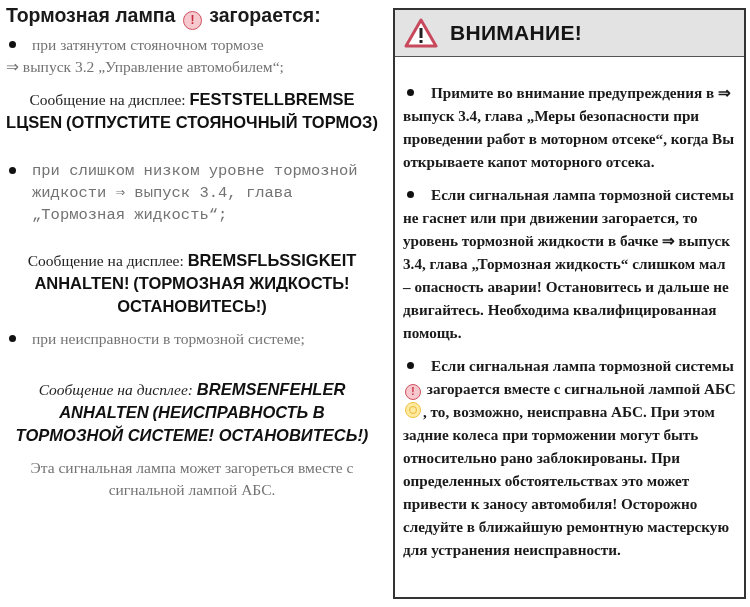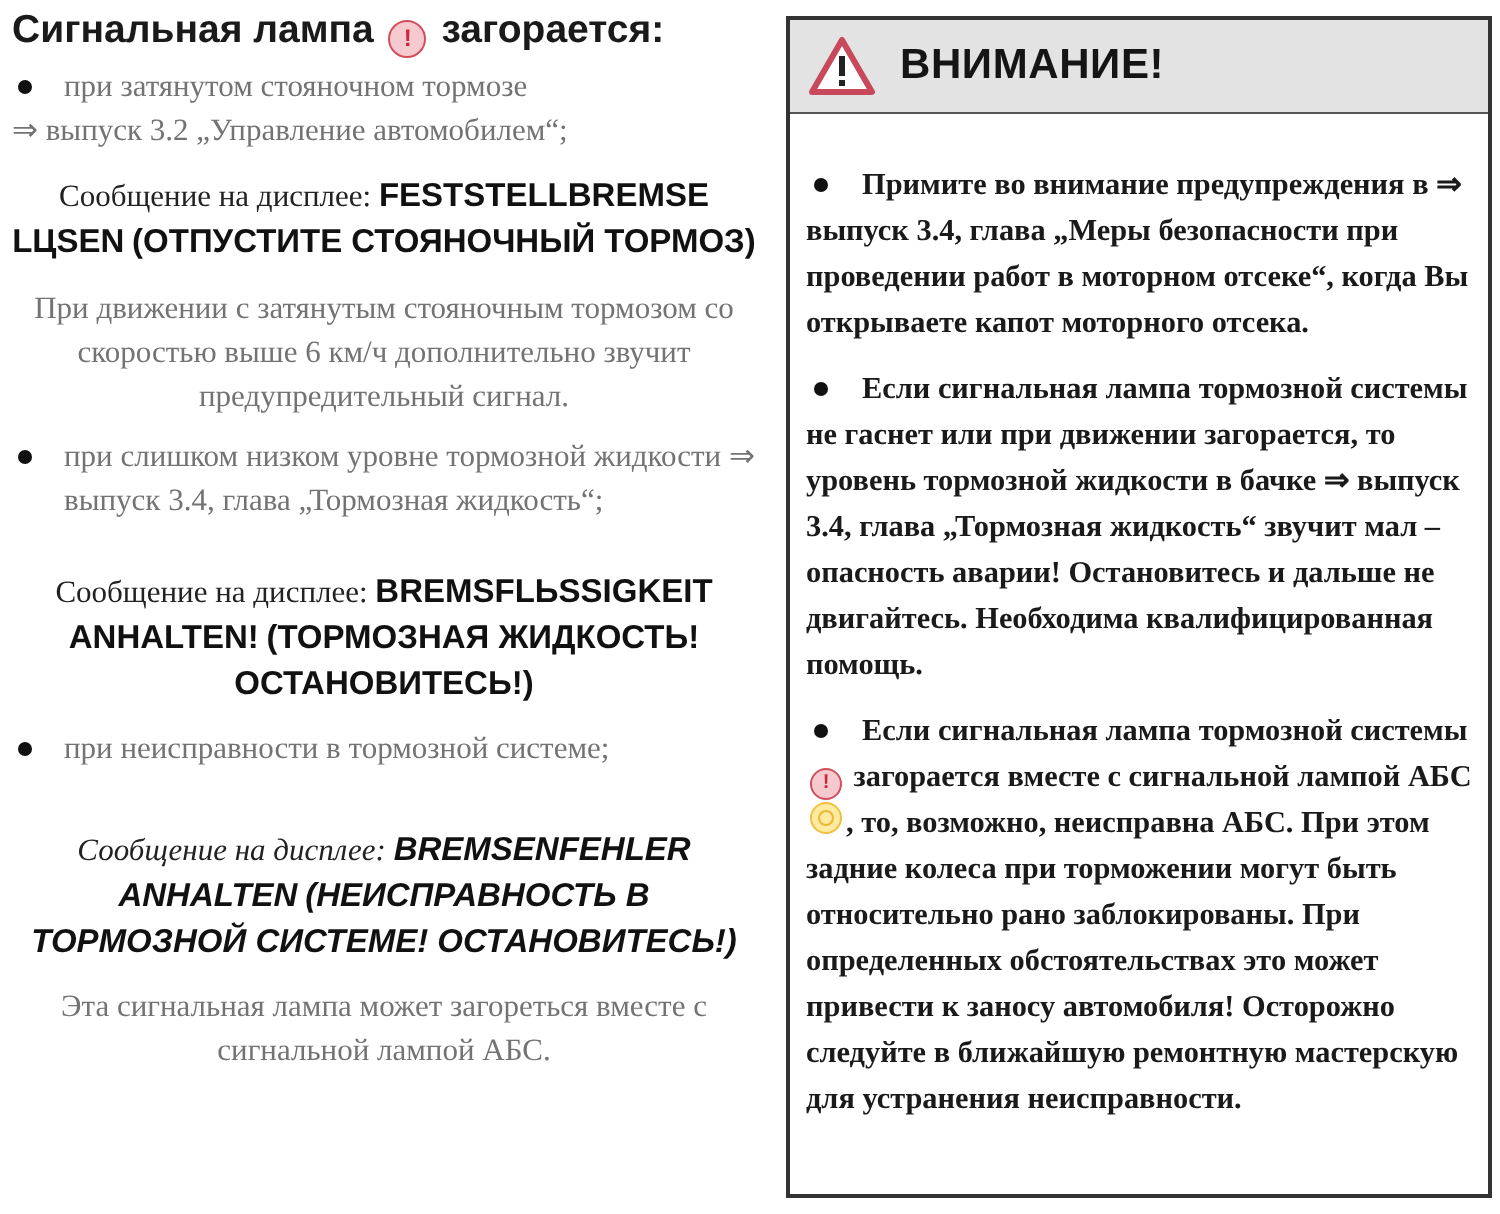--- a/index.html
+++ b/index.html
@@ -22,39 +22,38 @@
     .box-head { height: 46px; background: #e3e3e3; border-bottom: 1.5px solid #555; display: flex; align-items: center; padding-left: 9px; }
     .box-title { font-family: "Liberation Sans", sans-serif; font-weight: bold; font-size: 21px; color: #151515; margin-left: 12px; letter-spacing: 0.3px; }
     .box-body { padding: 24px 8px 0 8px; }
     .rp { font-family: "Liberation Serif", serif; font-weight: bold; font-size: 15.2px; line-height: 23px; color: #1a1a1a; margin: 0; position: relative; }
   </style>
 </head>
 <body>
 
 <div class="left">
   <p class="h1">
-    <span>Сигнальная лампа</span>
+    <span>Тормозная лампа</span>
     <span class="lamp">!</span>
     <span>загорается:</span>
   </p>
 
   <div class="serif bul" style="margin-top:4px;">
     <span>при затянутом стояночном тормозе</span><br>
     <span style="margin-left:-26px;">⇒ выпуск 3.2 „Управление автомобилем“;</span>
   </div>
 
   <div class="msg blk" style="margin-top:10px;">
     <span>Сообщение на дисплее:</span>
     <b>FESTSTELLBREMSE LЦSEN</b>
     <b>(ОТПУСТИТЕ СТОЯНОЧНЫЙ ТОРМОЗ)</b>
   </div>
 
-  <div class="serif blk" style="margin-top:11px;">При движении с затянутым стояночным тормозом со скоростью выше 6 км/ч дополнительно звучит предупредительный сигнал.</div>
 
-  <div class="serif bul" style="margin-top:8px;">при слишком низком уровне тормозной жидкости ⇒ выпуск 3.4, глава „Тормозная жидкость“;</div>
+  <div class="serif bul" style="margin-top:26px;font-family:Liberation Mono, monospace;">при слишком низком уровне тормозной жидкости ⇒ выпуск 3.4, глава „Тормозная жидкость“;</div>
 
   <div class="msg blk" style="margin-top:23px;">
     <span>Сообщение на дисплее:</span>
     <b>BREMSFLЬSSIGKEIT ANHALTEN!</b>
     <b>(ТОРМОЗНАЯ ЖИДКОСТЬ! ОСТАНОВИТЕСЬ!)</b>
   </div>
 
   <div class="serif bul" style="margin-top:10px;">при неисправности в тормозной системе;</div>
 
   <div class="msg blk" style="margin-top:28px;font-style:italic;">
@@ -73,21 +72,21 @@
       <rect x="15.5" y="10" width="3" height="10" fill="#222"></rect>
       <rect x="15.5" y="22" width="3" height="3" fill="#222"></rect>
     </svg>
     <span class="box-title">ВНИМАНИЕ!</span>
   </div>
   <div class="box-body">
     <p class="rp">
       <span class="bulr" style="display:block;text-indent:28px;position:relative;">Примите во внимание предупреждения в ⇒ выпуск 3.4, глава „Меры безопасности при проведении работ в моторном отсеке“, когда Вы открываете капот моторного отсека.</span>
     </p>
     <p class="rp" style="margin-top:10px;">
-      <span class="bulr" style="display:block;text-indent:28px;position:relative;">Если сигнальная лампа тормозной системы не гаснет или при движении загорается, то уровень тормозной жидкости в бачке ⇒ выпуск 3.4, глава „Тормозная жидкость“ звучит мал – опасность аварии! Остановитесь и дальше не двигайтесь. Необходима квалифицированная помощь.</span>
+      <span class="bulr" style="display:block;text-indent:28px;position:relative;">Если сигнальная лампа тормозной системы не гаснет или при движении загорается, то уровень тормозной жидкости в бачке ⇒ выпуск 3.4, глава „Тормозная жидкость“ слишком мал – опасность аварии! Остановитесь и дальше не двигайтесь. Необходима квалифицированная помощь.</span>
     </p>
     <p class="rp" style="margin-top:10px;">
       <span class="bulr" style="display:block;text-indent:28px;position:relative;">
         <span>Если сигнальная лампа тормозной системы</span>
         <span class="lamp sm" style="text-indent:0;">!</span>
         <span>загорается вместе с сигнальной лампой АБС</span>
         <span class="abs"></span><span>, то, возможно, неисправна АБС. При этом задние колеса при торможении могут быть относительно рано заблокированы. При определенных обстоятельствах это может привести к заносу автомобиля! Осторожно следуйте в ближайшую ремонтную мастерскую для устранения неисправности.</span>
       </span>
     </p>
   </div>

